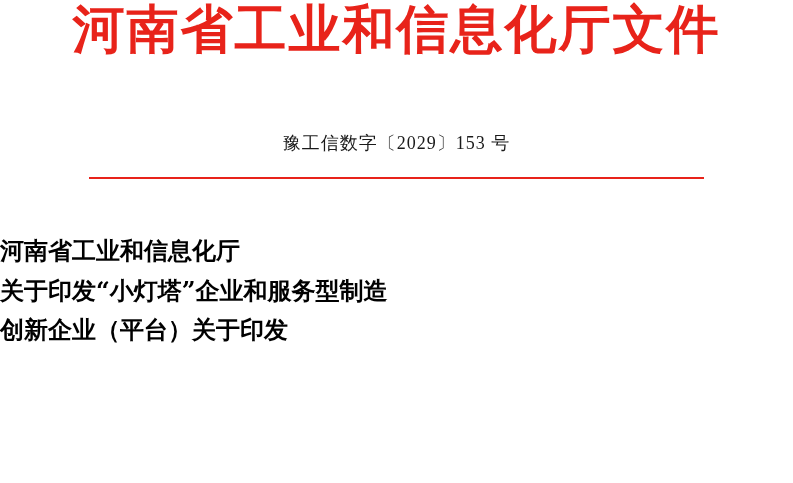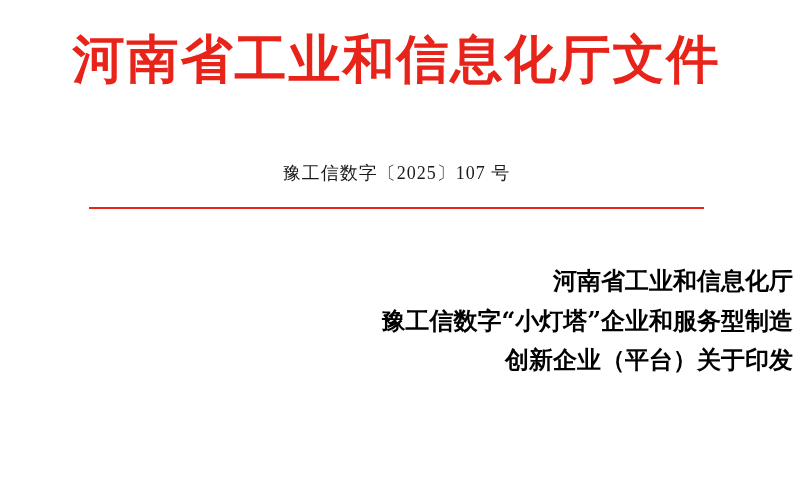--- a/index.html
+++ b/index.html
@@ -21,61 +21,60 @@
     box-sizing: border-box;
   }
   .masthead {
     text-align: center;
     color: #e8231a;
     font-family: "DejaVu Serif", "Liberation Serif", serif;
     font-weight: bold;
     font-size: 52px;
     letter-spacing: 2px;
     line-height: 1.1;
-    padding-top: 30px;
     white-space: nowrap;
   }
   .doc-number {
     text-align: center;
     font-size: 18px;
     color: #1a1a1a;
     margin-top: 74px;
     letter-spacing: 1px;
     font-family: "Liberation Serif", "DejaVu Serif", serif;
   }
   .red-rule {
     width: 615px;
     height: 2px;
     background: #e8231a;
     margin: 22px auto 0 auto;
   }
   .title-block {
     margin-top: 52px;
-    text-align: right;
+    text-align: left;
     color: #000000;
     font-weight: bold;
     font-size: 24px;
     line-height: 1.65;
     font-family: "DejaVu Serif", "Liberation Serif", serif;
   }
   .title-line {
     display: block;
     white-space: nowrap;
   }
 </style>
 </head>
 <body>
 
 <div class="page">
 
   <div class="masthead">河南省工业和信息化厅文件</div>
 
-  <div class="doc-number">豫工信数字〔2025〕107 号</div>
+  <div class="doc-number">豫工信数字〔2029〕153 号</div>
 
   <div class="red-rule"></div>
 
   <div class="title-block">
     <span class="title-line">河南省工业和信息化厅</span>
-    <span class="title-line">豫工信数字“小灯塔”企业和服务型制造</span>
+    <span class="title-line">关于印发“小灯塔”企业和服务型制造</span>
     <span class="title-line">创新企业（平台）关于印发</span>
   </div>
 
 </div>
 
 </body></html>

